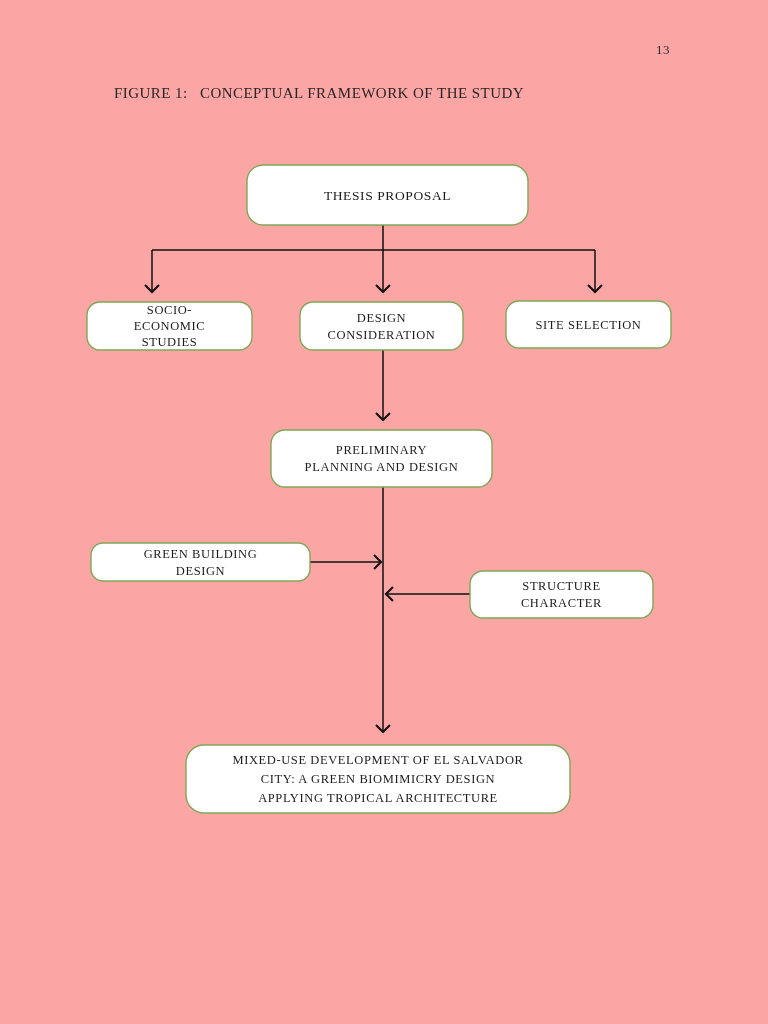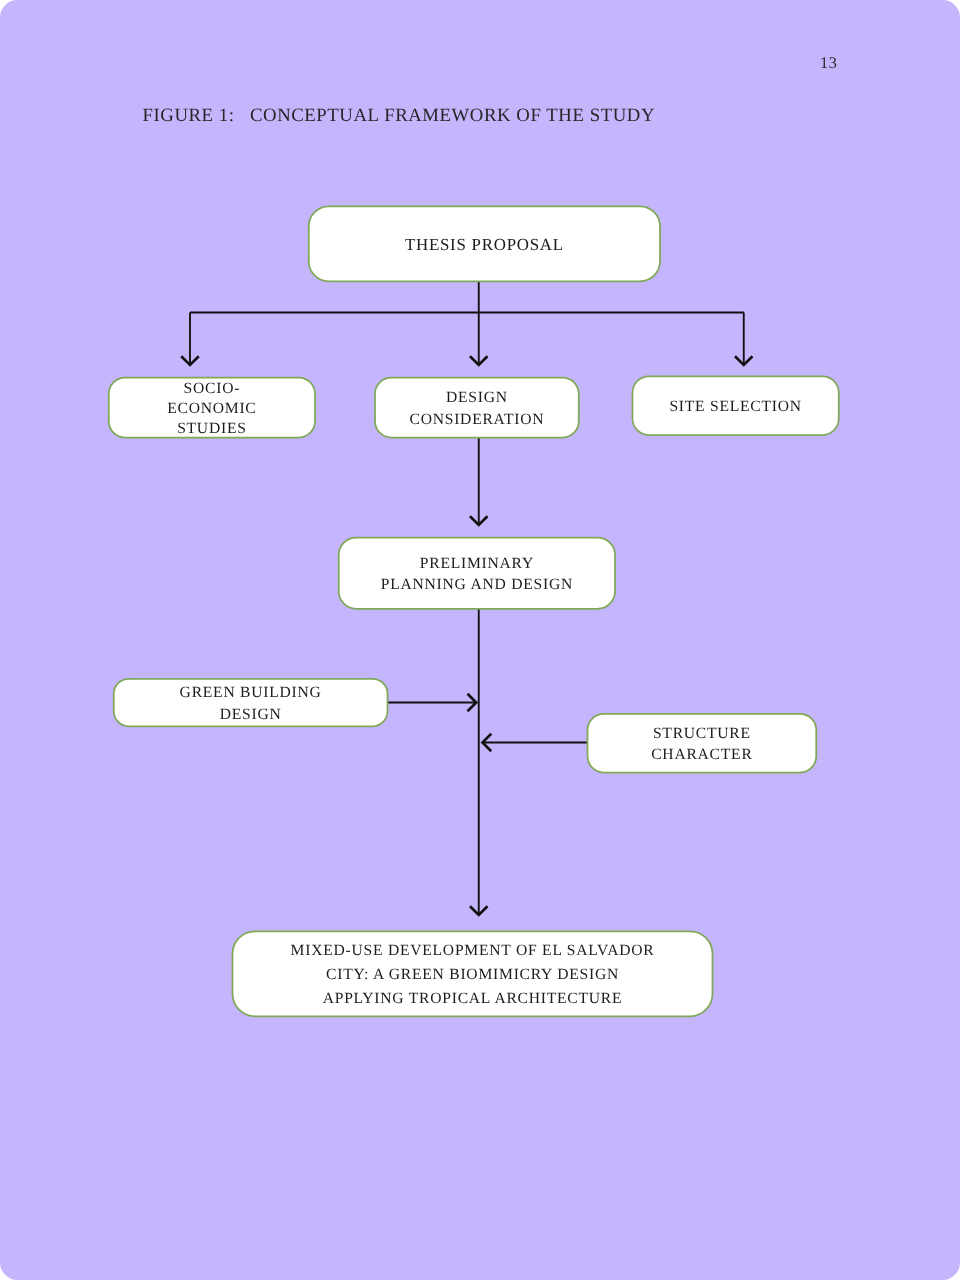--- a/index.html
+++ b/index.html
@@ -13,22 +13,21 @@
     height: 1024px;
     font-family: "Liberation Serif", "DejaVu Serif", serif;
     color: #1a1a1a;
     position: relative;
     overflow: hidden;
   }
   .page {
     position: relative;
     width: 768px;
     height: 1024px;
-    background: #c4b5fd;
-    border-radius: 14px;
+    background: #fca5a5;
   }
   .page-number {
     position: absolute;
     top: 42px;
     right: 98px;
     font-size: 13px;
     letter-spacing: 0.5px;
     color: #2b2b2b;
   }
   .figure-caption {

